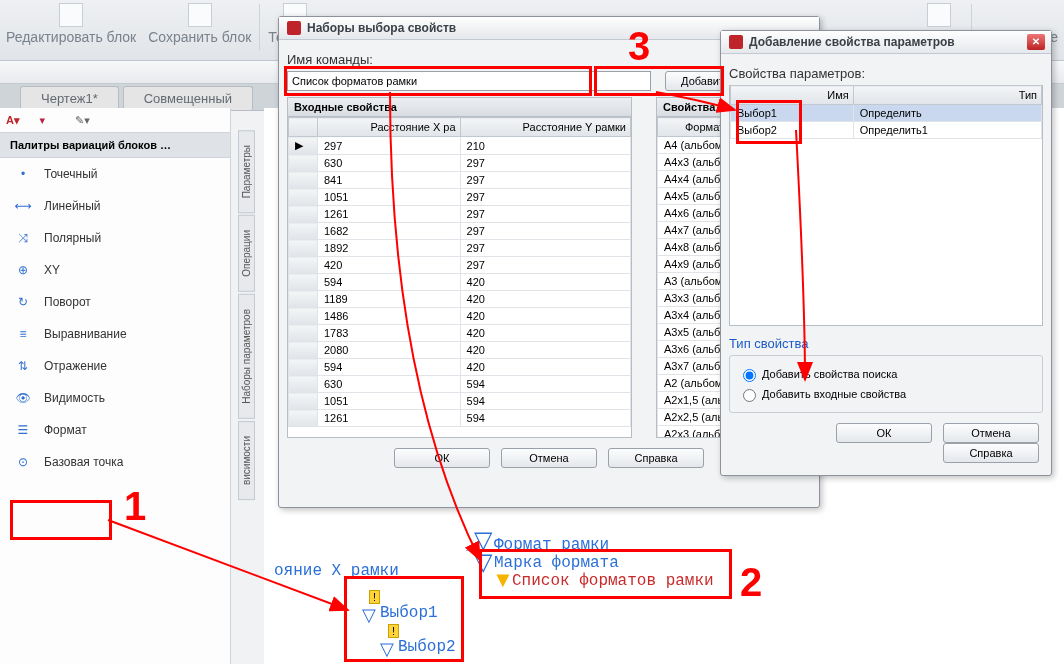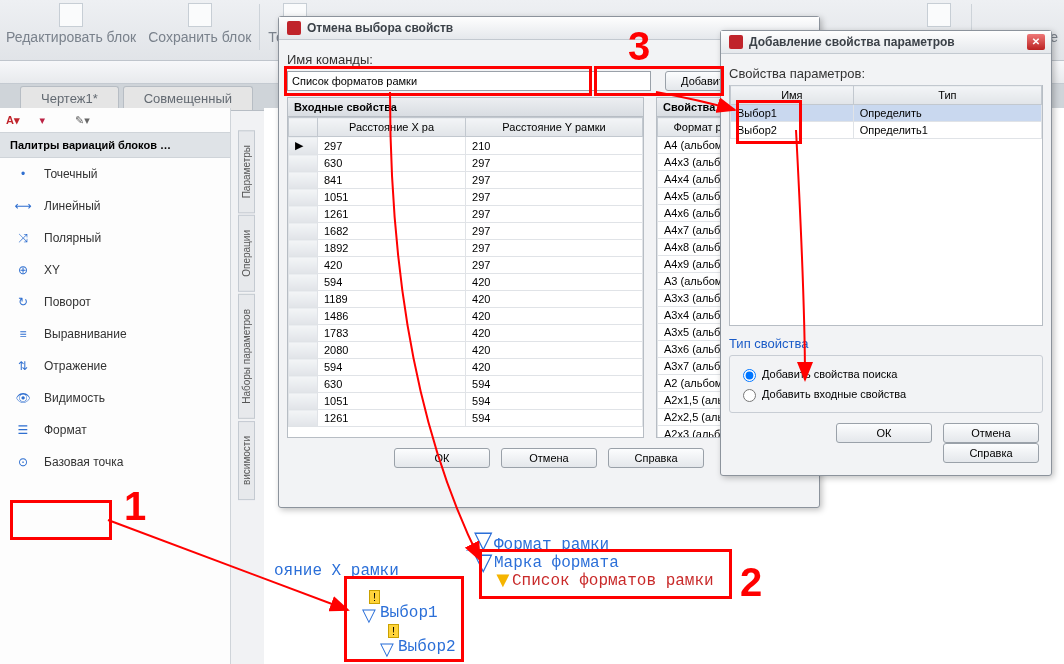--- a/index.html
+++ b/index.html
@@ -26,21 +26,21 @@
   .dlg{position:absolute;background:#f2f3f5;border:1px solid #8c939c;border-radius:3px;box-shadow:2px 2px 6px rgba(0,0,0,0.25)}
   .dlg-title{background:linear-gradient(#fefefe,#e5e8ec);border-bottom:1px solid #c3c9d0;padding:4px 8px;font-size:12px;font-weight:bold;color:#3b4148;display:flex;align-items:center}
   .dlg-title .a-logo{width:14px;height:14px;background:#c0242b;margin-right:6px;border-radius:2px}
   .dlg-close{position:absolute;right:6px;top:3px;width:18px;height:16px;background:linear-gradient(#e77,#b22);color:#fff;font-size:10px;line-height:16px;text-align:center;border-radius:2px}
   .dlg-body{padding:8px}
   .lbl{font-size:13px;color:#333;margin:4px 0}
   .txt{width:100%;box-sizing:border-box;border:1px solid #9aa1a9;padding:3px 4px;background:#fff;font-size:11px}
   .grp-hdr{background:linear-gradient(#eceef1,#d9dde2);border:1px solid #b7bdc4;padding:3px 6px;font-weight:bold;font-size:11px;margin-top:6px}
   .grid{border:1px solid #b7bdc4;border-top:none;background:#fff;overflow:auto}
   table{border-collapse:collapse;width:100%;font-size:11px}
-  th{background:linear-gradient(#f3f5f7,#e1e4e8);border:1px solid #c2c8cf;padding:3px 4px;text-align:center;font-weight:normal;white-space:nowrap}
+  th{background:linear-gradient(#f3f5f7,#e1e4e8);border:1px solid #c2c8cf;padding:3px 4px;text-align:right;font-weight:normal;white-space:nowrap}
   td{border:1px solid #e0e3e7;padding:2px 6px;white-space:nowrap}
   .row-hdr{background:linear-gradient(#f3f5f7,#e1e4e8);width:16px}
   .btn{display:inline-block;min-width:74px;text-align:center;background:linear-gradient(#fcfdfe,#e4e7eb);border:1px solid #9aa1a9;border-radius:3px;padding:3px 10px;font-size:11px;margin:0 4px}
   .btn-row{text-align:center;padding:10px 0 4px}
   .radio{display:flex;align-items:center;margin:4px 0}
   .radio input{margin-right:6px}
   
   .hl{position:absolute;border:3px solid #ff0000;pointer-events:none}
   .num{position:absolute;color:#ff0000;font:bold 40px Arial}
   svg.overlay{position:absolute;left:0;top:0;pointer-events:none}
@@ -157,30 +157,30 @@
     <div class="mark" style="left:98px;top:496px;color:#2b6fd8;font-size:18px">▽</div>
     <div class="mark be-text" style="left:116px;top:496px">Выбор1</div>
     <div class="mark" style="left:124px;top:516px;background:#ffd43b;border:1px solid #caa100;font-size:11px;padding:0 3px">!</div>
     <div class="mark" style="left:116px;top:530px;color:#2b6fd8;font-size:18px">▽</div>
     <div class="mark be-text" style="left:134px;top:530px">Выбор2</div>
   </div>
 
   <div class="dlg" style="left:278px;top:16px;width:540px;height:490px">
     <div class="dlg-title">
       <span class="a-logo"></span>
-      <span>Отмена выбора свойств</span>
+      <span>Наборы выбора свойств</span>
     </div>
     <div class="dlg-body">
       <div class="lbl">Имя команды:</div>
       <div style="display:flex;gap:10px;align-items:center">
         <input class="txt" style="flex: 1 1 0%;" value="Список форматов рамки">
         <span class="btn" style="min-width:120px">Добавить свойства ...</span>
       </div>
 
-      <div style="display:flex;gap:12px">
+      <div style="display:flex;gap:24px">
         <div style="flex:1">
           <div class="grp-hdr">Входные свойства</div>
           <div class="grid" style="height:320px">
               <table id="tbl-in">
                 <tbody>
                   <tr>
                     <th></th>
                     <th>Расстояние X ра</th>
                     <th>Расстояние Y рамки</th>
                   </tr>

